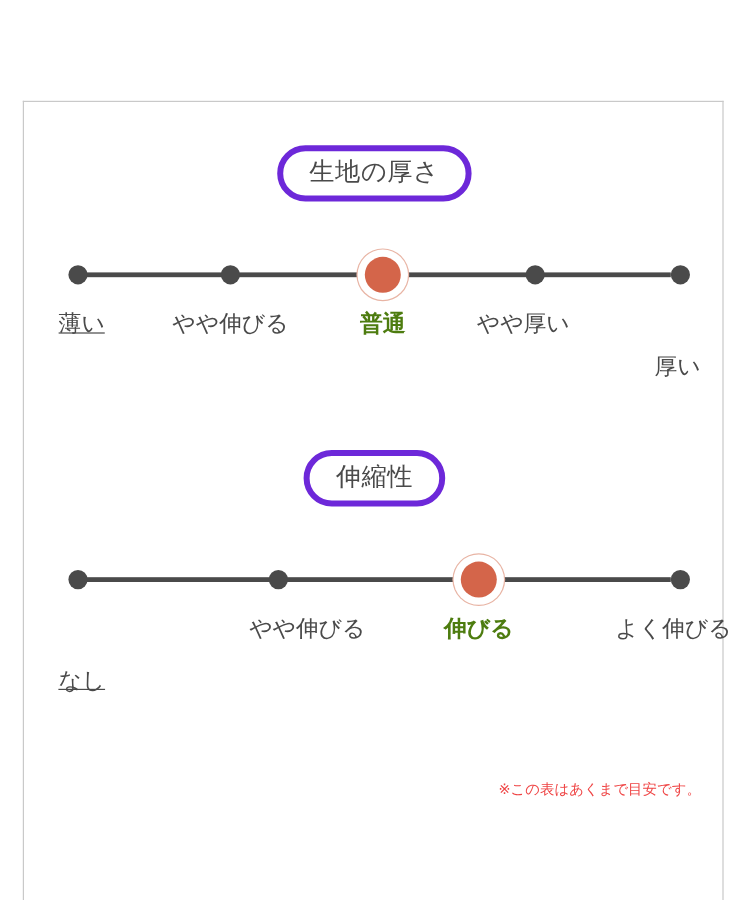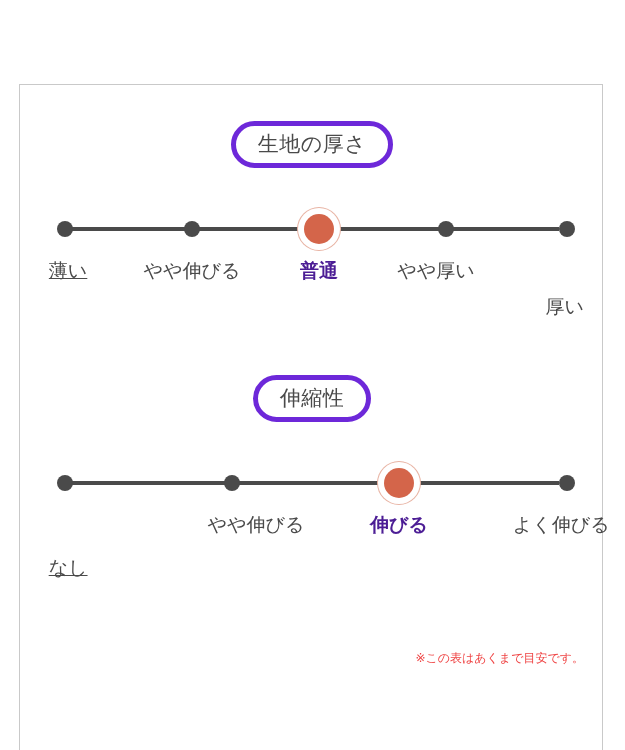--- a/index.html
+++ b/index.html
@@ -99,21 +99,21 @@
     position: absolute;
     top: 0;
     transform: translateX(-50%);
     font-size: 19px;
     line-height: 1.2;
     white-space: nowrap;
     color: #4a4a4a;
   }
   .tick-label.active {
     font-weight: bold;
-    color: #4c1d95;
+    color: #4d7c0f;
   }
   .tick-label.edge-left  { transform: translateX(-42%); text-decoration: underline; }
   .tick-label.edge-right { transform: translateX(-56%); }
 
   
   .footnote {
     position: absolute;
     right: 18px;
     top: 565px;
     font-size: 12px;

